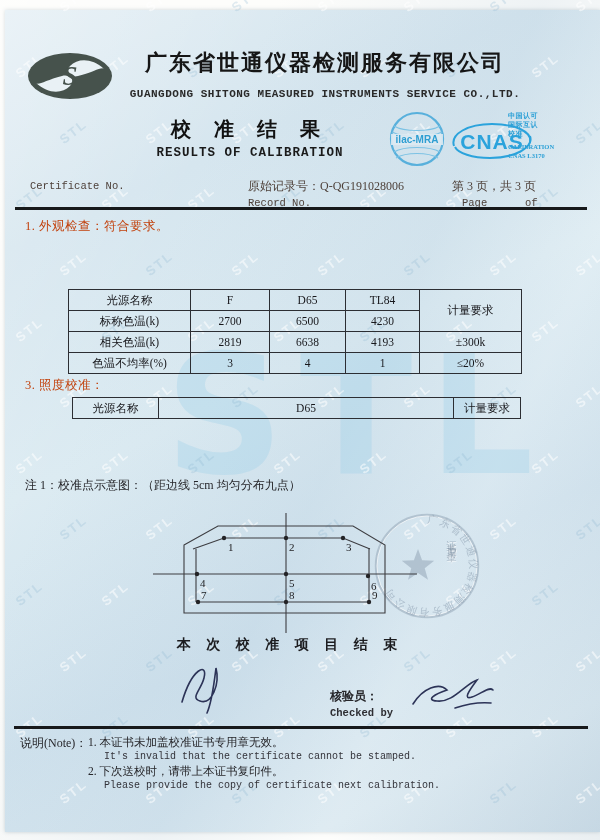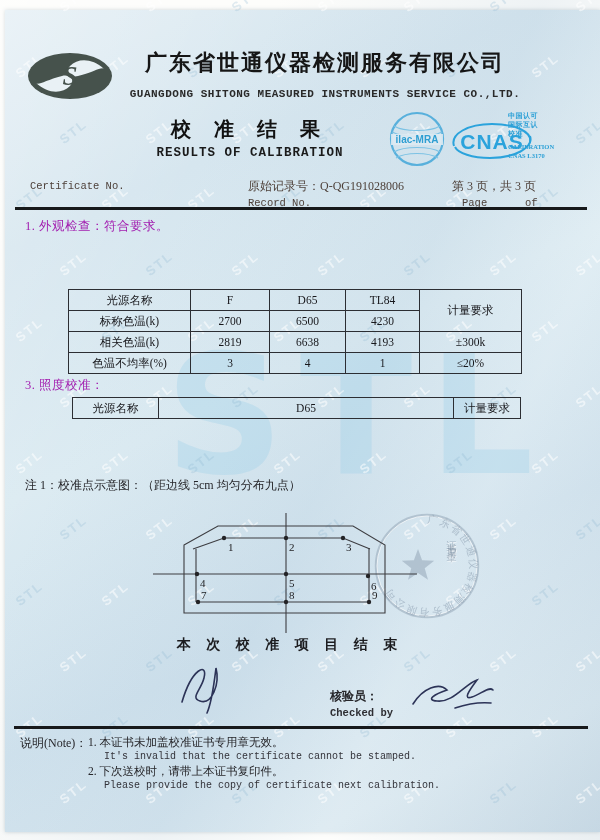--- a/index.html
+++ b/index.html
@@ -20,21 +20,21 @@
            font-size:165px;letter-spacing:16px;color:rgba(150,206,233,.30);pointer-events:none;}
   #content{position:absolute;left:0;top:0;width:600px;height:840px;z-index:3;}
   .mono{font-family:"Liberation Mono","DejaVu Sans Mono",monospace;}
   .company-cn{font-size:22px;font-weight:bold;letter-spacing:2px;color:#161616;text-align:center;}
   .company-en{font-size:11px;font-weight:bold;letter-spacing:.5px;color:#2a2a2a;text-align:center;margin-top:6px;}
   .title-cn{font-size:20px;font-weight:bold;letter-spacing:9px;color:#121212;text-align:center;}
   .title-en{font-size:12.5px;font-weight:bold;letter-spacing:1px;color:#1a1a1a;text-align:center;margin-top:3px;}
   .cert-line{font-size:12px;color:#4e413a;white-space:pre;}
   .cert-sub{font-size:10.5px;color:#4e413a;margin-top:2px;white-space:pre;}
   .rule{background:#17191b;height:3px;}
-  .sect{font-size:12.5px;color:#a21caf;letter-spacing:.5px;}
+  .sect{font-size:12.5px;color:#c2410c;letter-spacing:.5px;}
   table{border-collapse:collapse;table-layout:fixed;width:100%;}
   td{border:1px solid #2c2e33;text-align:center;font-size:11.5px;color:#17171b;
      height:20px;padding:0;overflow:hidden;font-family:"Liberation Serif","DejaVu Serif",serif;}
   .note-cn{font-size:11.5px;color:#26262a;}
   .note-en{font-size:10px;color:#33333a;}
   .endline{font-size:14px;font-weight:bold;letter-spacing:6px;color:#1c1c1f;text-align:center;}
   .sig-cn{font-size:12px;color:#26262a;}
   .sig-en{font-size:10.5px;color:#2e2e33;margin-top:2px;}
   .accr{font-size:7px;font-weight:bold;color:#2a9fd6;line-height:9px;letter-spacing:.5px;}
   .accr-sm{font-size:6.5px;letter-spacing:0;}

